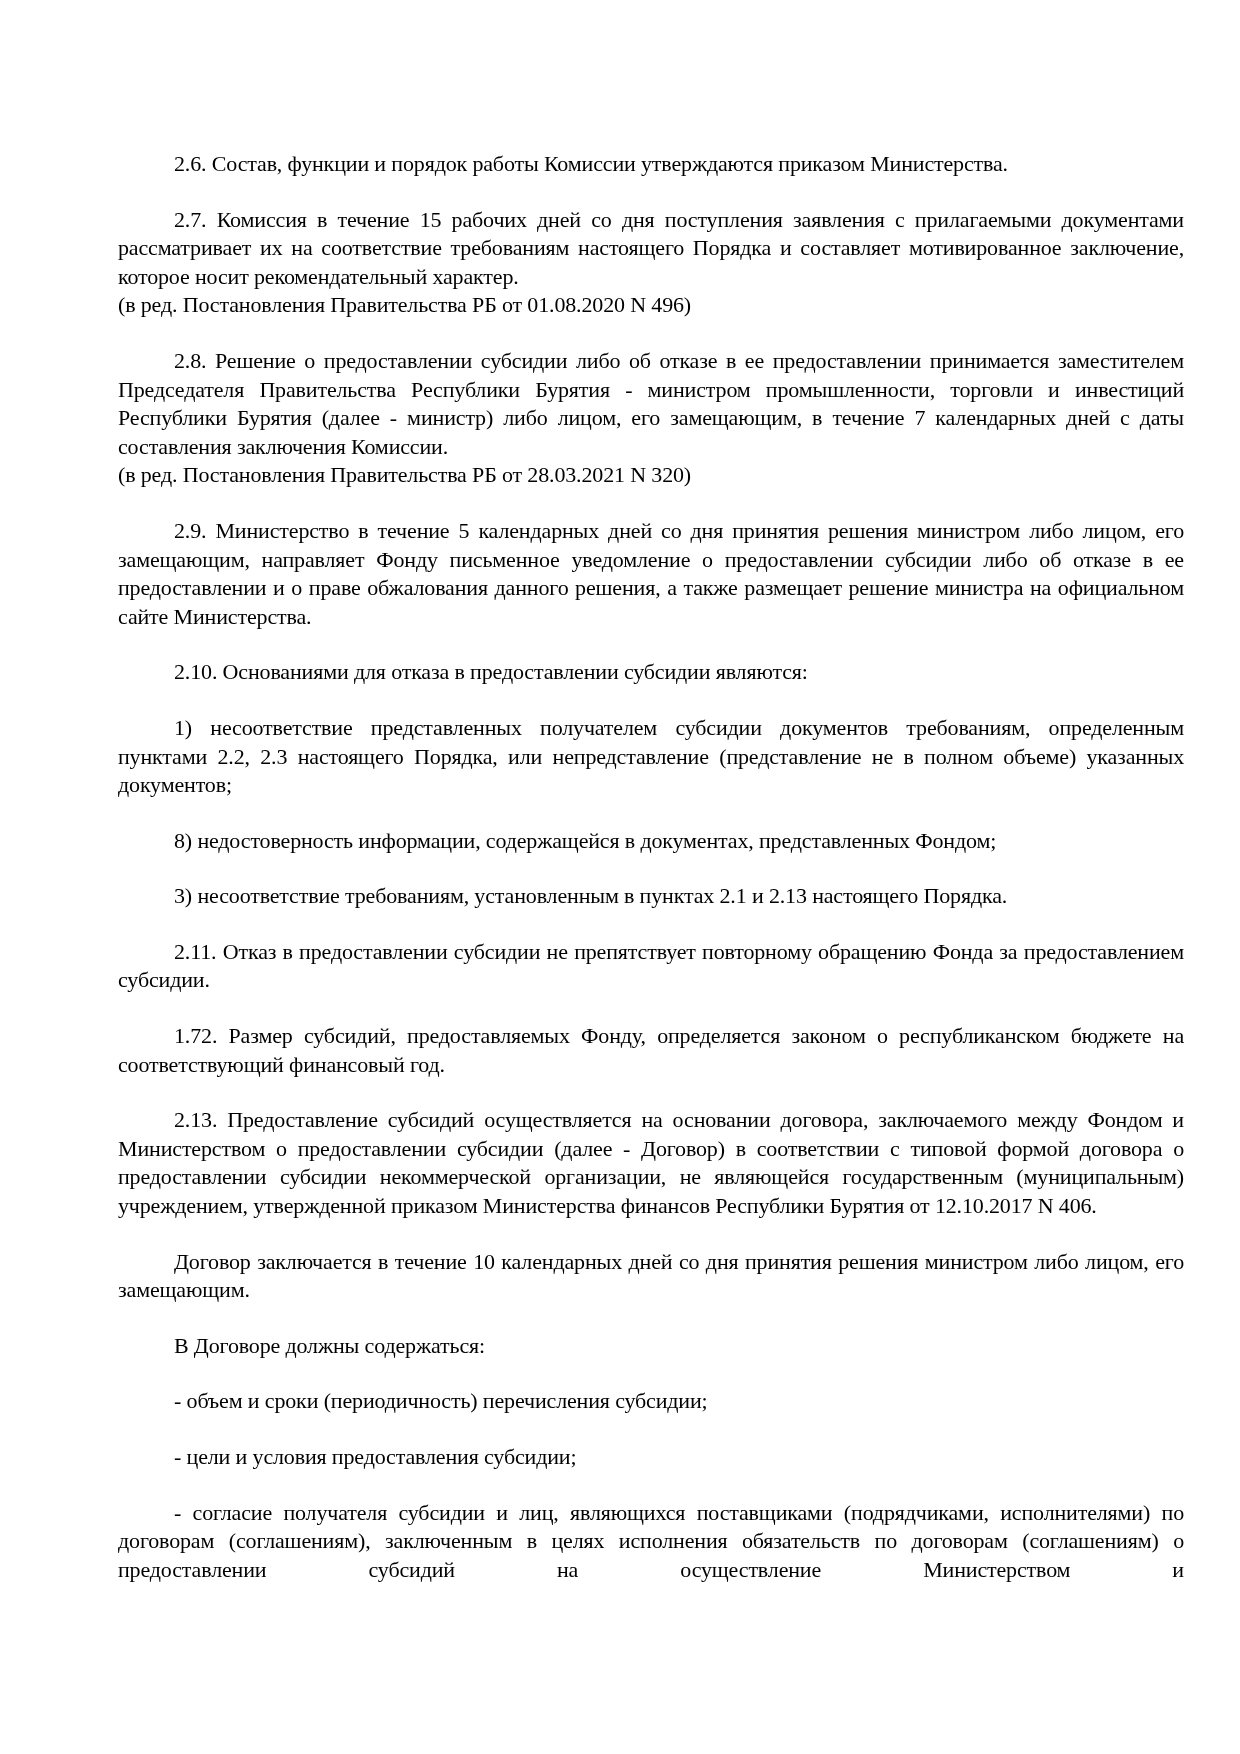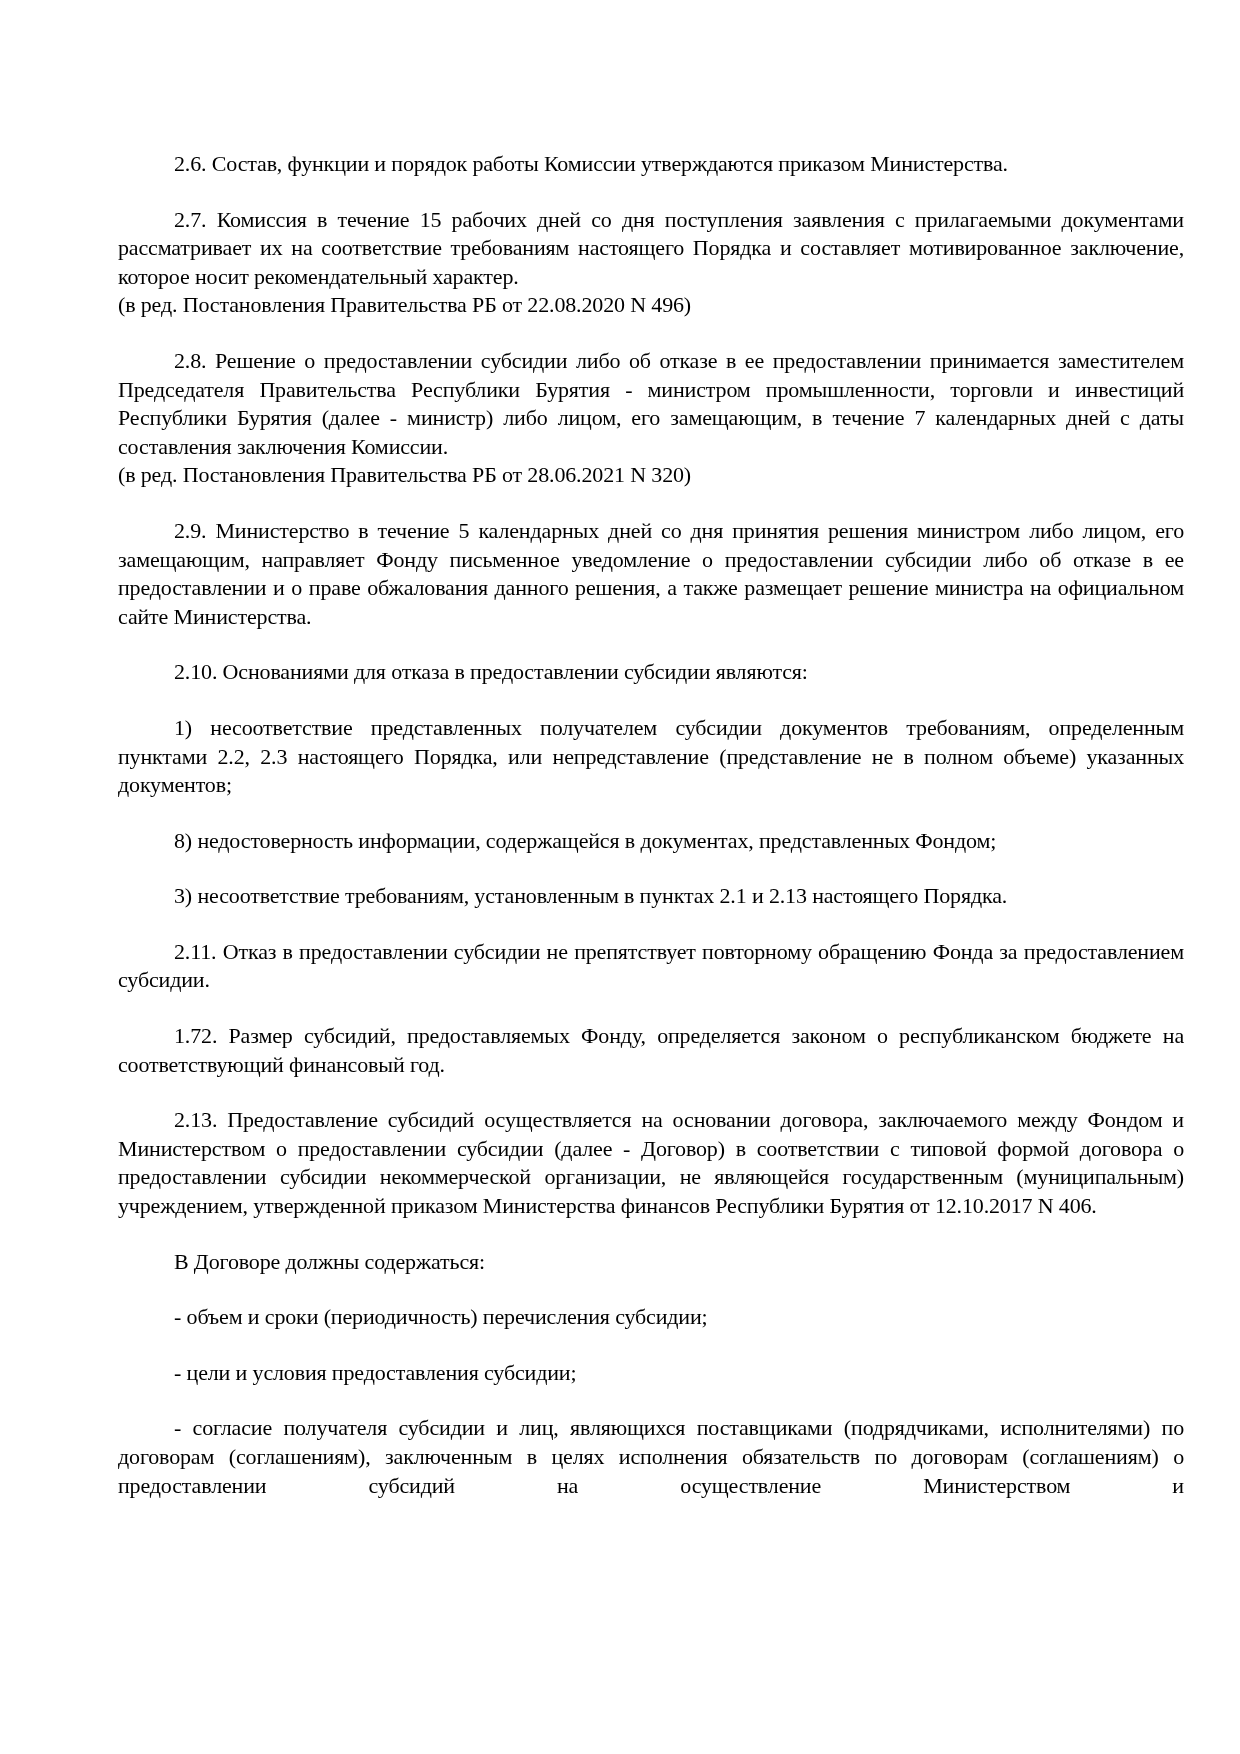--- a/index.html
+++ b/index.html
@@ -35,26 +35,26 @@
 <body>
 
 <div class="page">
 
   <p class="p">
     <span>2.6. Состав, функции и порядок работы Комиссии утверждаются приказом Министерства.</span>
   </p>
 
   <p class="p">
     <span>2.7. Комиссия в течение 15 рабочих дней со дня поступления заявления с прилагаемыми документами рассматривает их на соответствие требованиям настоящего Порядка и составляет мотивированное заключение, которое носит рекомендательный характер.</span>
-    <span class="amend">(в ред. Постановления Правительства РБ от 22.08.2020 N 496)</span>
+    <span class="amend">(в ред. Постановления Правительства РБ от 01.08.2020 N 496)</span>
   </p>
 
   <p class="p">
     <span>2.8. Решение о предоставлении субсидии либо об отказе в ее предоставлении принимается заместителем Председателя Правительства Республики Бурятия - министром промышленности, торговли и инвестиций Республики Бурятия (далее - министр) либо лицом, его замещающим, в течение 7 календарных дней с даты составления заключения Комиссии.</span>
-    <span class="amend">(в ред. Постановления Правительства РБ от 28.06.2021 N 320)</span>
+    <span class="amend">(в ред. Постановления Правительства РБ от 28.03.2021 N 320)</span>
   </p>
 
   <p class="p">
     <span>2.9. Министерство в течение 5 календарных дней со дня принятия решения министром либо лицом, его замещающим, направляет Фонду письменное уведомление о предоставлении субсидии либо об отказе в ее предоставлении и о праве обжалования данного решения, а также размещает решение министра на официальном сайте Министерства.</span>
   </p>
 
   <p class="p">
     <span>2.10. Основаниями для отказа в предоставлении субсидии являются:</span>
   </p>
 
@@ -75,20 +75,23 @@
   </p>
 
   <p class="p">
     <span>1.72. Размер субсидий, предоставляемых Фонду, определяется законом о республиканском бюджете на соответствующий финансовый год.</span>
   </p>
 
   <p class="p">
     <span>2.13. Предоставление субсидий осуществляется на основании договора, заключаемого между Фондом и Министерством о предоставлении субсидии (далее - Договор) в соответствии с типовой формой договора о предоставлении субсидии некоммерческой организации, не являющейся государственным (муниципальным) учреждением, утвержденной приказом Министерства финансов Республики Бурятия от 12.10.2017 N 406.</span>
   </p>
 
+  <p class="p">
+    <span>Договор заключается в течение 10 календарных дней со дня принятия решения министром либо лицом, его замещающим.</span>
+  </p>
 
   <p class="p">
     <span>В Договоре должны содержаться:</span>
   </p>
 
   <p class="p">
     <span>- объем и сроки (периодичность) перечисления субсидии;</span>
   </p>
 
   <p class="p">

